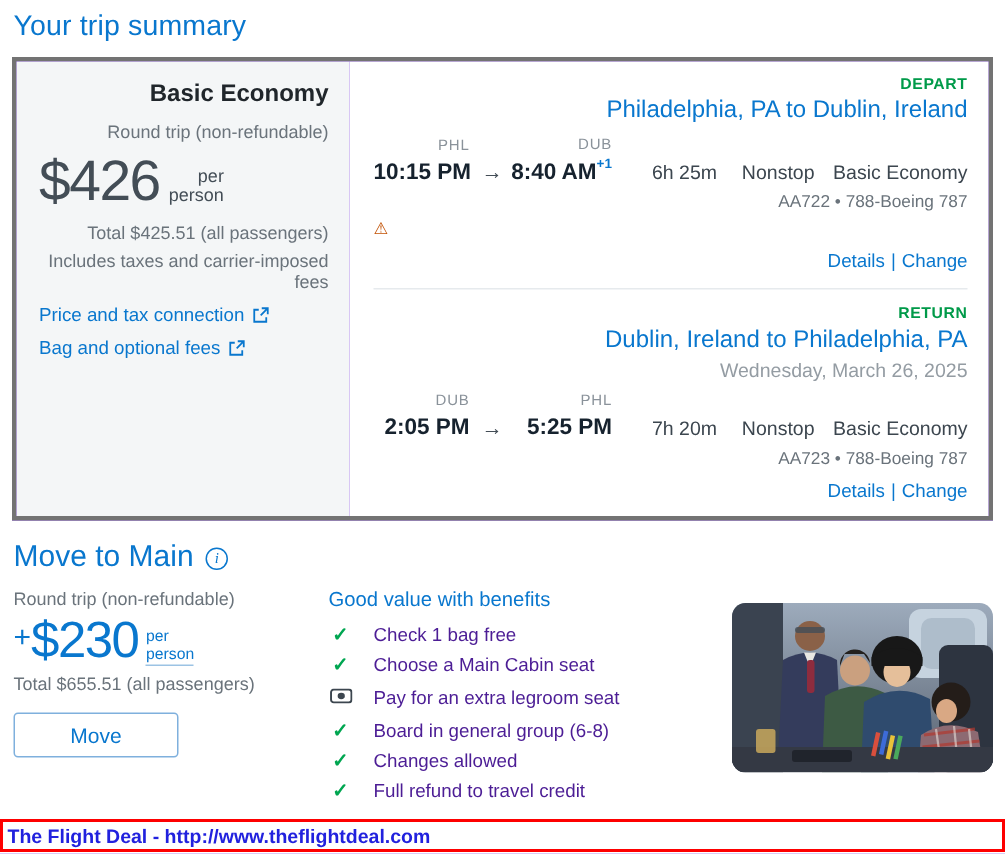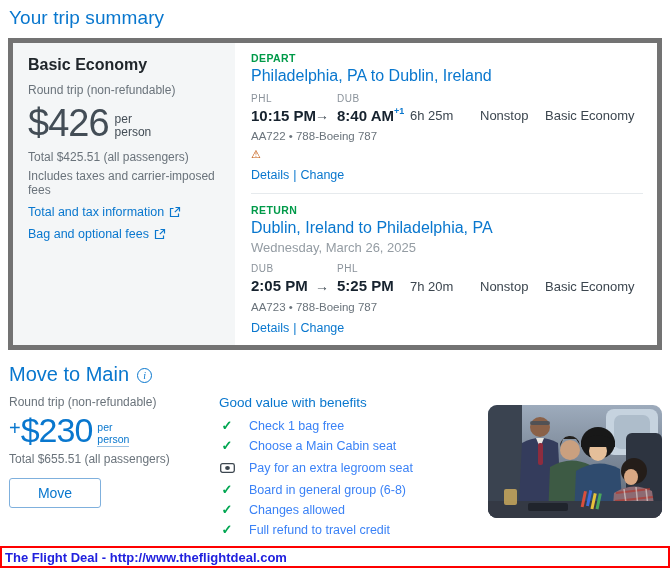--- a/index.html
+++ b/index.html
@@ -5,21 +5,21 @@
   * { margin:0; padding:0; box-sizing:border-box; }
   html,body { background:#fff; }
   body { font-family:"Liberation Sans", sans-serif; width:670px; height:569px; position:relative; overflow:hidden; color:#3c464f; }
 
   .page { width:670px; height:569px; position:relative; }
 
   
   .page-title { padding:7px 0 0 9px; font-size:19px; color:#0977ce; font-weight:400; letter-spacing:.1px; }
 
   
-  .trip-card { margin:9px 8px 0 8px; display:flex; border:5px solid #737373; background:#6d28d9; }
+  .trip-card { margin:9px 8px 0 8px; display:flex; border:3px solid #737373; background:#6d28d9;text-align:right; }
   .fare-panel { width:222px; background:#f4f6f7; padding:13px 14px 14px 15px; flex-shrink:0; }
   .fare-name { font-size:16px; font-weight:700; color:#20262b; }
   .fare-triptype { margin-top:9px; font-size:12px; color:#6a737b; }
   .price-row { margin-top:7px; display:flex; align-items:flex-start; }
   .big-price { font-size:38px; font-weight:300; color:#434d56; letter-spacing:-1px; line-height:1; }
   .per-person { margin-left:6px; margin-top:9px; font-size:12px; color:#434d56; line-height:1.1; }
   .fare-total { margin-top:8px; font-size:12px; color:#6a737b; }
   .fare-includes { margin-top:5px; font-size:12px; color:#6a737b; }
   .fare-link { margin-top:8px; font-size:12.5px; color:#0977ce; display:flex; align-items:center; gap:5px; cursor:pointer; }
   .ext-icon { display:inline-block; width:12px; height:12px; }
@@ -54,30 +54,30 @@
   .info-icon { width:15px; height:15px; border:1.5px solid #0977ce; border-radius:50%; display:inline-flex; align-items:center; justify-content:center; font-size:10px; font-style:italic; font-family:"Liberation Serif", serif; color:#0977ce; cursor:pointer; margin-top:2px; }
   .mtm-body { display:flex; margin-top:9px; }
   .mtm-left { width:202px; flex-shrink:0; }
   .mtm-triptype { font-size:12px; color:#6a737b; }
   .mtm-price-row { margin-top:4px; display:flex; align-items:flex-start; color:#0977ce; }
   .mtm-plus { font-size:20px; margin-top:4px; font-weight:300; }
   .mtm-price { font-size:34px; font-weight:300; letter-spacing:-1px; line-height:1; }
   .mtm-pp { margin-left:5px; margin-top:8px; font-size:10.5px; line-height:1.15; color:#0977ce; }
   .mtm-pp .u { border-bottom:1px solid #9cc3e4; padding-bottom:1px; }
   .mtm-total { margin-top:5px; font-size:12px; color:#6a737b; }
-  .move-btn { margin-top:12px; width:92px; height:30px; background:#fff; border:1px solid #7fb0dd; border-radius:3px; color:#0977ce; font-size:14px; font-family:"Liberation Sans", sans-serif; cursor:pointer; }
+  .move-btn { margin-top:12px; width:110px; height:30px; background:#fff; border:1px solid #7fb0dd; border-radius:3px; color:#0977ce; font-size:14px; font-family:"Liberation Sans", sans-serif; cursor:pointer; }
 
   .benefits { width:268px; flex-shrink:0; margin-left:8px; }
   .benefits-title { font-size:13.5px; color:#0977ce; }
   .benefit-list { list-style:none; margin-top:9px; }
   .benefit-item { display:flex; align-items:center; gap:14px; margin-bottom:6px; min-height:13px; }
   .benefit-icon { width:16px; text-align:center; flex-shrink:0; }
   .check-glyph { color:#00a651; font-size:13px; font-weight:700; line-height:1; }
   .cash-glyph { display:inline-block; }
-  .benefit-label { font-size:12.5px; color:#3b82f6; }
+  .benefit-label { font-size:12.5px; color:#4c1d95; }
 
   .mtm-photo { margin-left:auto; margin-top:10px; width:174px; height:113px; border-radius:9px; overflow:hidden; flex-shrink:0; }
 
   
   .footer-banner { position:absolute; left:0; right:0; bottom:1px; height:22px; border:2px solid #fe0000; background:#fff; display:flex; align-items:center; }
   .footer-link { font-size:13px; font-weight:700; color:#2121de; padding-left:3px; white-space:nowrap; cursor:pointer;text-align:right; }
 </style>
 </head>
 <body>
 
@@ -93,21 +93,21 @@
       <div class="price-row">
         <span class="big-price">$426</span>
         <span class="per-person">
           <span>per</span><br>
           <span>person</span>
         </span>
       </div>
       <div class="fare-total">Total $425.51 (all passengers)</div>
       <div class="fare-includes">Includes taxes and carrier-imposed fees</div>
       <div class="fare-link">
-        <span>Total and tax information</span>
+        <span>Price and tax connection</span>
         <span class="ext-icon">
           <svg width="12" height="12" viewBox="0 0 12 12">
               <path d="M4.5 2.5 H1.5 v8 h8 V7.5" fill="none" stroke="#0977ce" stroke-width="1.2"></path>
               <path d="M6.5 1.5 h4 v4 M10.2 1.8 L5.8 6.2" fill="none" stroke="#0977ce" stroke-width="1.2"></path>
             </svg>
         </span>
       </div>
       <div class="fare-link">
         <span>Bag and optional fees</span>
         <span class="ext-icon">

